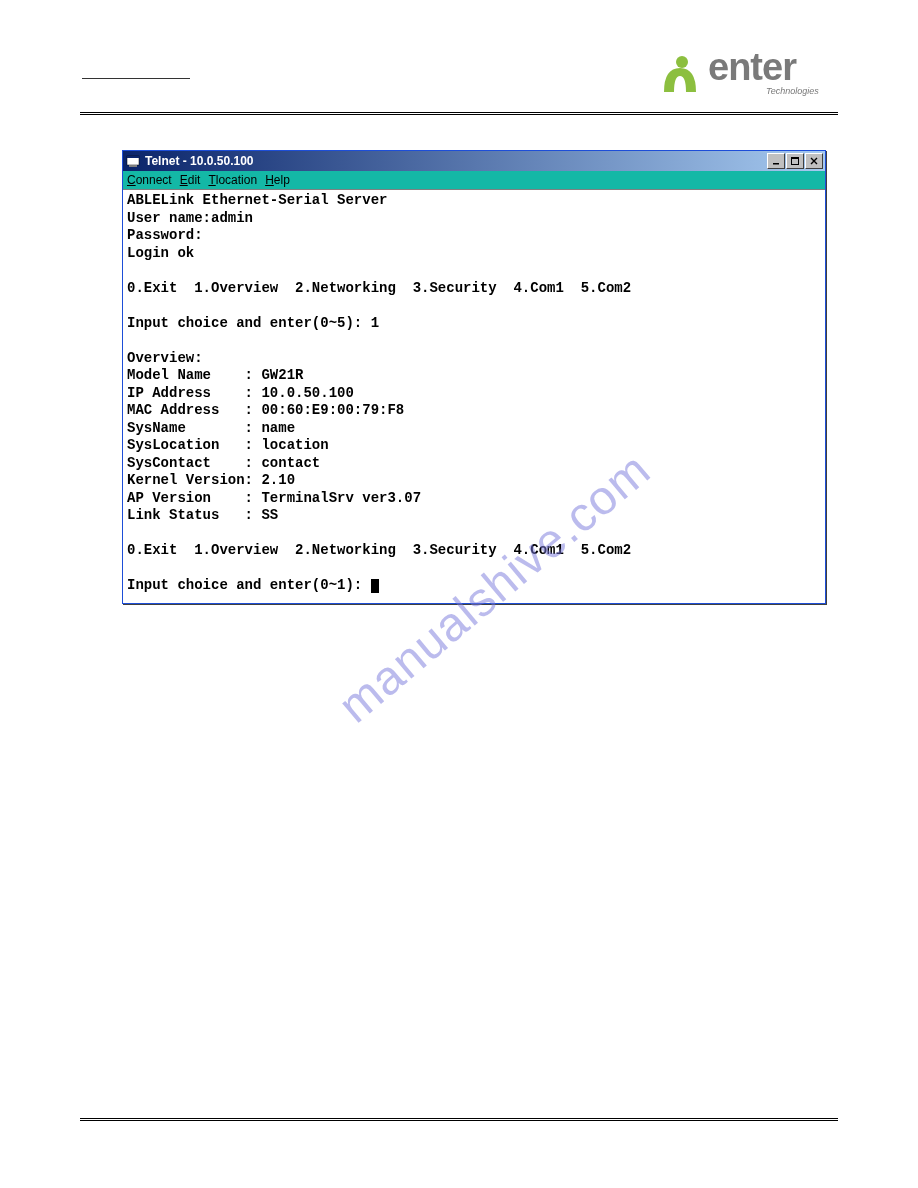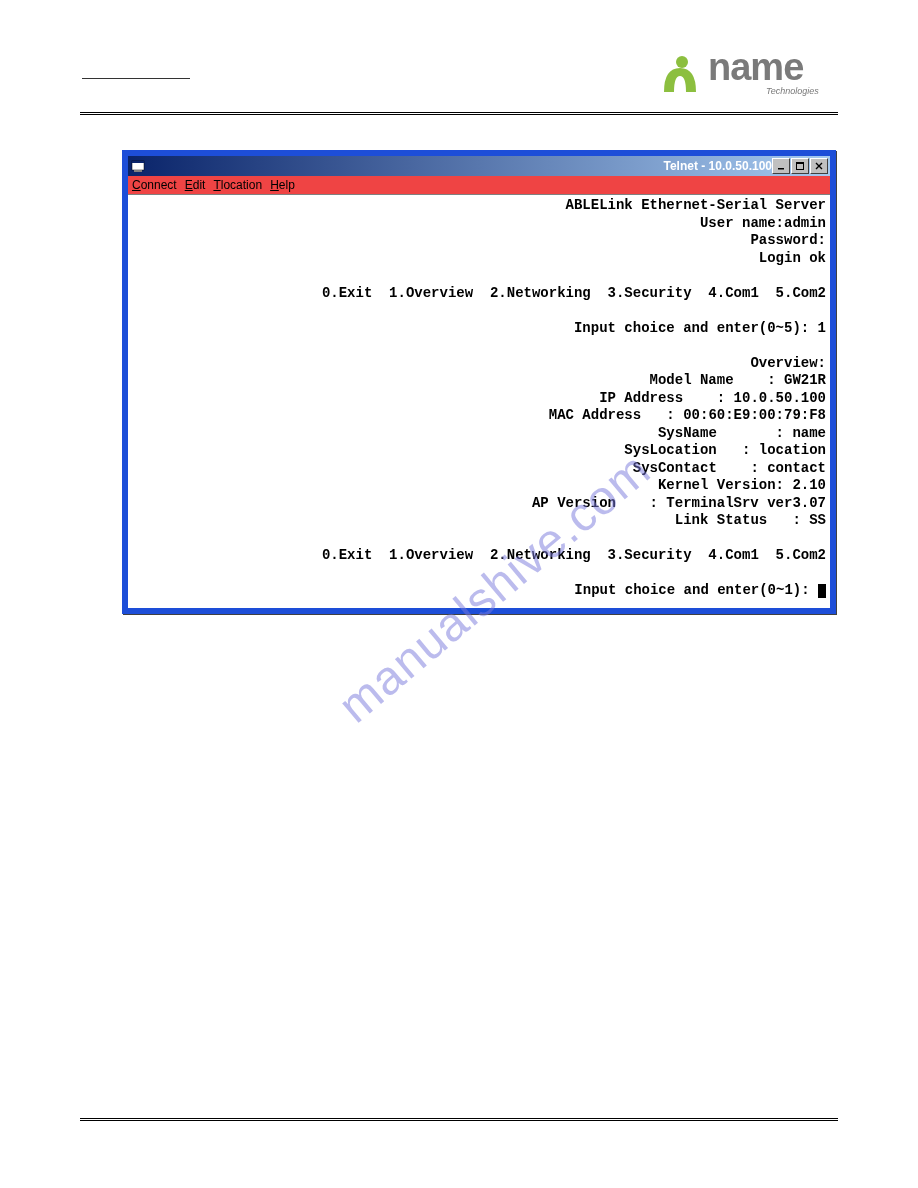--- a/index.html
+++ b/index.html
@@ -65,26 +65,25 @@
     top: 1118px;
     left: 80px;
     right: 80px;
     border-top: 3px double #000;
   }
   .window {
     position: absolute;
     top: 150px;
     left: 122px;
     width: 702px;
-    border: 6px solid #1d4ed8;
+    border: 1px solid #1d4ed8;
     box-shadow: 1px 1px 0 #404040;
     background: #c0c0c0;
     font-family: Tahoma, sans-serif;
     font-size: 12px;
-    text-align: right;
   }
   .titlebar {
     background: linear-gradient(to right, #0a246a, #a6caf0);
     color: #fff;
     height: 20px;
     display: flex;
     align-items: center;
     padding: 0 2px;
   }
   .titlebar-icon {
@@ -114,21 +113,21 @@
     font-size: 9px;
     line-height: 10px;
     text-align: center;
     font-family: Arial, sans-serif;
     color: #000;
     display: flex;
     align-items: center;
     justify-content: center;
   }
   .menubar {
-    background: #ef4444;
+    background: #14b8a6;
     border-bottom: 1px solid #808080;
     padding: 2px 4px;
     display: flex;
     gap: 8px;
     font-size: 12px;
   }
   .menu-item {
     cursor: default;
   }
   .menu-item u {
@@ -172,21 +171,21 @@
 
   <div class="header-line"></div>
 
   <div class="logo">
     <span class="logo-mark">
       <svg width="46" height="40" viewBox="0 0 46 40">
         <circle cx="24" cy="8" r="6" fill="#8cbf3f"></circle>
         <path d="M 6 38 Q 6 14 22 14 Q 38 14 38 38 L 28 38 Q 28 22 22 22 Q 16 22 16 38 Z" fill="#8cbf3f"></path>
       </svg>
     </span>
-    <span class="logo-text">name</span>
+    <span class="logo-text">enter</span>
     <span class="logo-sub">Technologies</span>
   </div>
 
   <div class="top-rule"></div>
 
   <div class="window">
     <div class="titlebar">
       <span class="titlebar-icon">
         <svg width="14" height="14" viewBox="0 0 14 14">
           <rect x="1" y="2" width="12" height="9" fill="#fff" stroke="#000" stroke-width="0.5"></rect>

